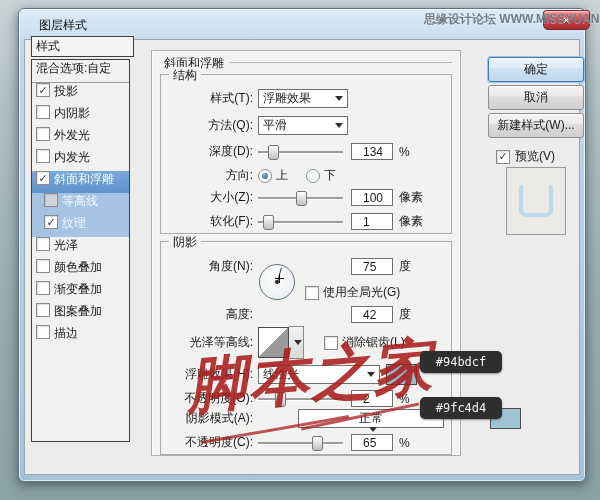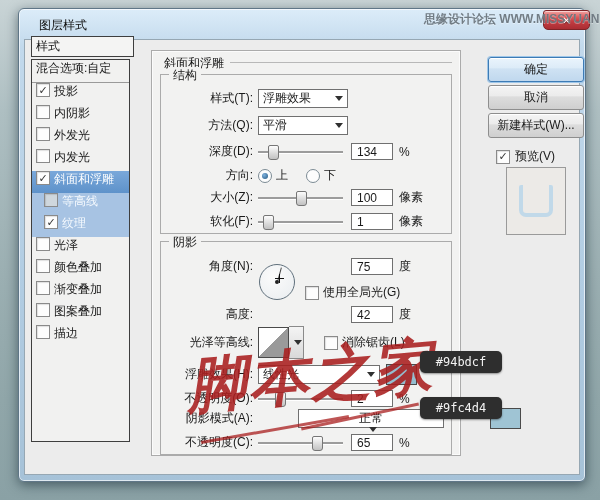--- a/index.html
+++ b/index.html
@@ -98,21 +98,21 @@
 
   
   .dropdown{
     height:19px;background:#fff;border:1px solid #707070;display:flex;
     align-items:center;justify-content:space-between;padding:0 4px;box-sizing:border-box;
   }
   .dd-arrow{width:0;height:0;border-left:4px solid transparent;border-right:4px solid transparent;
     border-top:5px solid #303030;margin-left:4px;}
   .valbox{
     width:42px;height:17px;background:#fff;border:1px solid #707070;
-    display:flex;align-items:center;padding-left:5px;box-sizing:border-box;flex:0 0 auto;
+    display:flex;align-items:center;padding-left:11px;box-sizing:border-box;flex:0 0 auto;
   }
   .slider{position:relative;width:85px;height:15px;flex:0 0 auto;margin-right:8px;}
   .slider .track{position:absolute;left:0;right:0;top:7px;height:2px;background:#9c9c9c;
     box-shadow:0 1px 0 #fff;}
   .slider .thumb{position:absolute;top:1px;width:9px;height:13px;border-radius:2px 2px 3px 3px;
     background:linear-gradient(180deg,#fdfdfd,#d8d8d8 60%,#c2c2c2);border:1px solid #767676;}
   .unit{margin-left:6px;}
   .swatch{width:29px;height:19px;border:1px solid #4a4a4a;margin-left:6px;flex:0 0 auto;}
 
   

